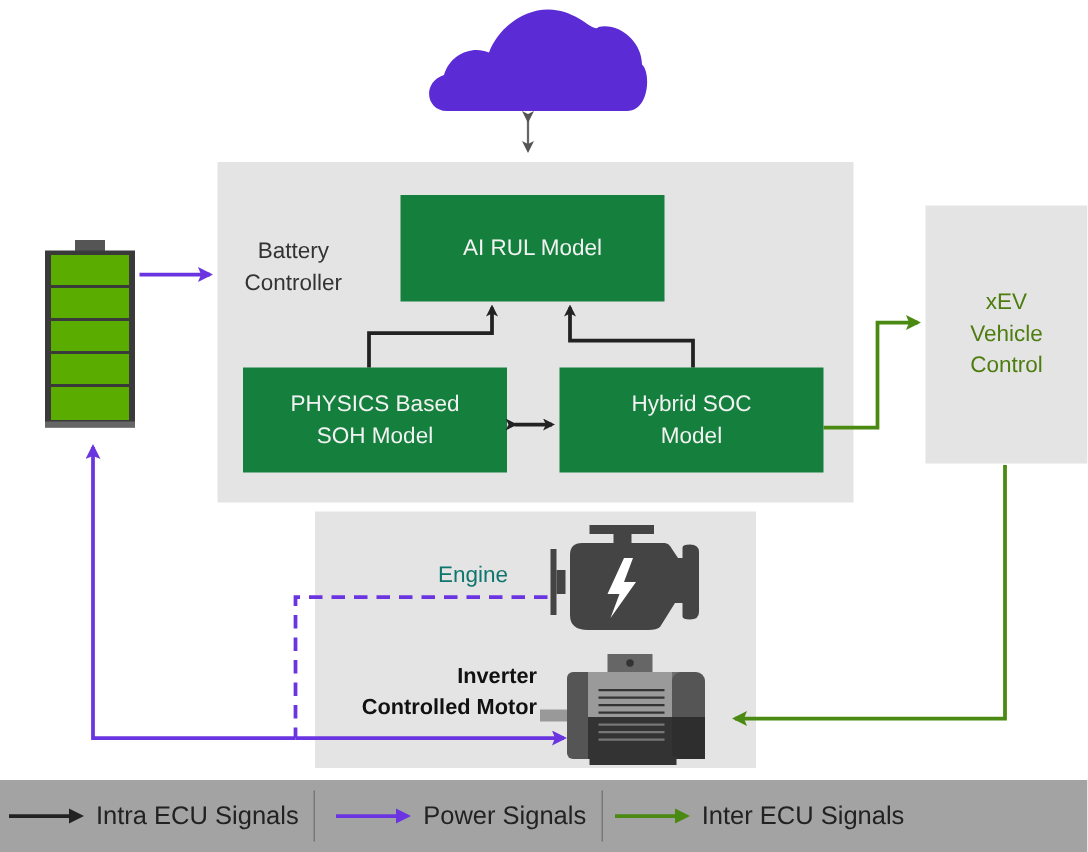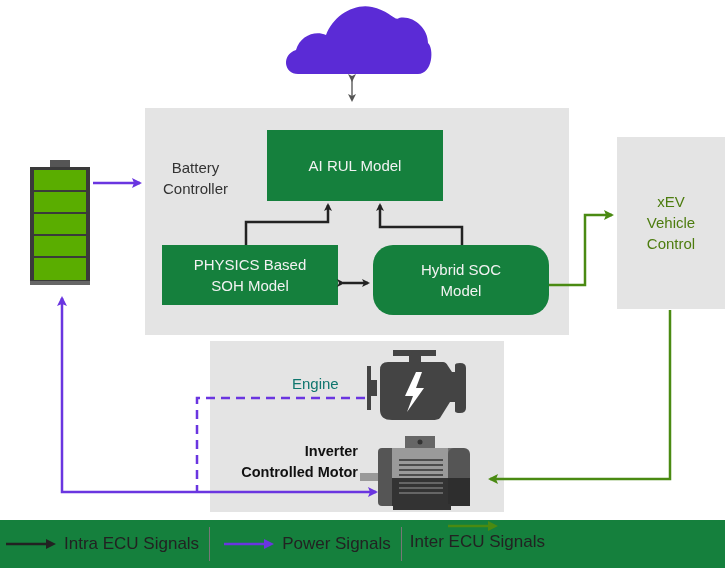--- a/index.html
+++ b/index.html
@@ -4,48 +4,48 @@
   <style>
     html, body { margin: 0; padding: 0; background: #ffffff; }
     body { width: 725px; height: 568px; position: relative; overflow: hidden;
            font-family: "Liberation Sans", "DejaVu Sans", sans-serif; }
     .panel { position: absolute; background: #e4e4e4; }
     .box { position: absolute; background: #15803d; color: #f2f2f2;
            display: flex; align-items: center; justify-content: center;
            text-align: center; font-size: 15px; line-height: 21px; }
     .lbl { position: absolute; color: #333333; font-size: 15px; line-height: 21px; text-align: center; }
     svg.overlay { position: absolute; left: 0; top: 0; width: 725px; height: 568px; pointer-events: none; }
-    .legend { position: absolute; left: 0; top: 520px; width: 725px; height: 48px; background: #15803d;
+    .legend { position: absolute; left: 0; top: 520px; width: 725px; height: 48px; background: #a3a3a3;
               display: flex; align-items: center; font-size: 17px; color: #222; }
     .legend-item { display: flex; align-items: center; padding: 0 10px 0 6px; height: 100%; }
     .legend-sep { width: 1px; height: 34px; background: #777; }
     .legend-item svg { margin-right: 8px; }
   </style>
 </head>
 <body>
 
 <div class="panel" style="left:145px; top:108px; width:424px; height:227px;"></div>
 <div class="panel" style="left:617px; top:137px; width:108px; height:172px;"></div>
 <div class="panel" style="left:210px; top:341px; width:294px; height:171px;"></div>
 
 <div class="lbl" style="left:163px; top:157px;">
   <div>Battery</div>
   <div>Controller</div>
 </div>
 
 <div class="box" style="left:267px; top:130px; width:176px; height:71px;">
   <span>AI RUL Model</span>
 </div>
-<div class="box" style="left:162px; top:245px; width:176px; height:60px;">
+<div class="box" style="left:162px; top:245px; width:176px; height:70px;">
   <div>
     <div>PHYSICS Based</div>
     <div>SOH Model</div>
   </div>
 </div>
-<div class="box" style="left:373px; top:245px; width:176px; height:70px;border-radius:20px;">
+<div class="box" style="left:373px; top:245px; width:176px; height:70px;">
   <div>
     <div>Hybrid SOC</div>
     <div>Model</div>
   </div>
 </div>
 
 <div class="lbl" style="left:617px; top:191px; width:108px; text-align:center; color:#4d7c0f; font-size:15px; line-height:21px;">
   <div>xEV</div>
   <div>Vehicle</div>
   <div>Control</div>
@@ -149,20 +149,20 @@
   </div>
   <div class="legend-sep"></div>
   <div class="legend-item" style="padding-left:14px;">
     <svg width="50" height="12">
       <line x1="0" y1="6" x2="42" y2="6" stroke="#6a35e0" stroke-width="2.5"></line>
       <path d="M40,1 L50,6 L40,11 Z" fill="#6a35e0"></path>
     </svg>
     <span>Power Signals</span>
   </div>
   <div class="legend-sep"></div>
-  <div class="legend-item" style="padding-left:8px;flex-direction:column;">
+  <div class="legend-item" style="padding-left:8px;">
     <svg width="50" height="12">
       <line x1="0" y1="6" x2="42" y2="6" stroke="#4a8a12" stroke-width="2.5"></line>
       <path d="M40,1 L50,6 L40,11 Z" fill="#4a8a12"></path>
     </svg>
     <span>Inter ECU Signals</span>
   </div>
 </div>
 
 </body></html>

